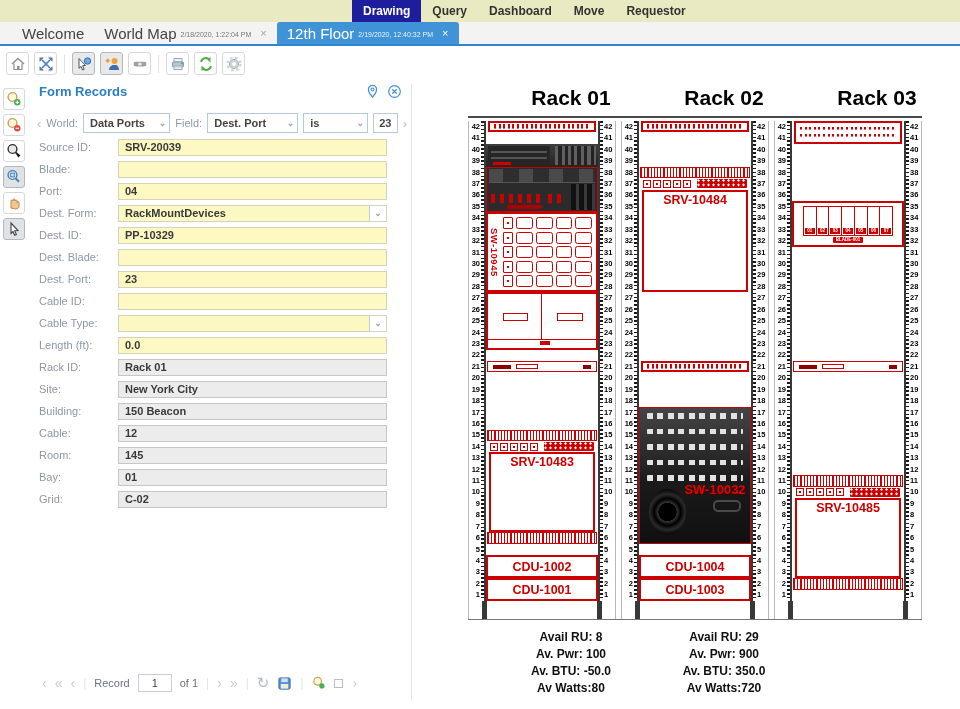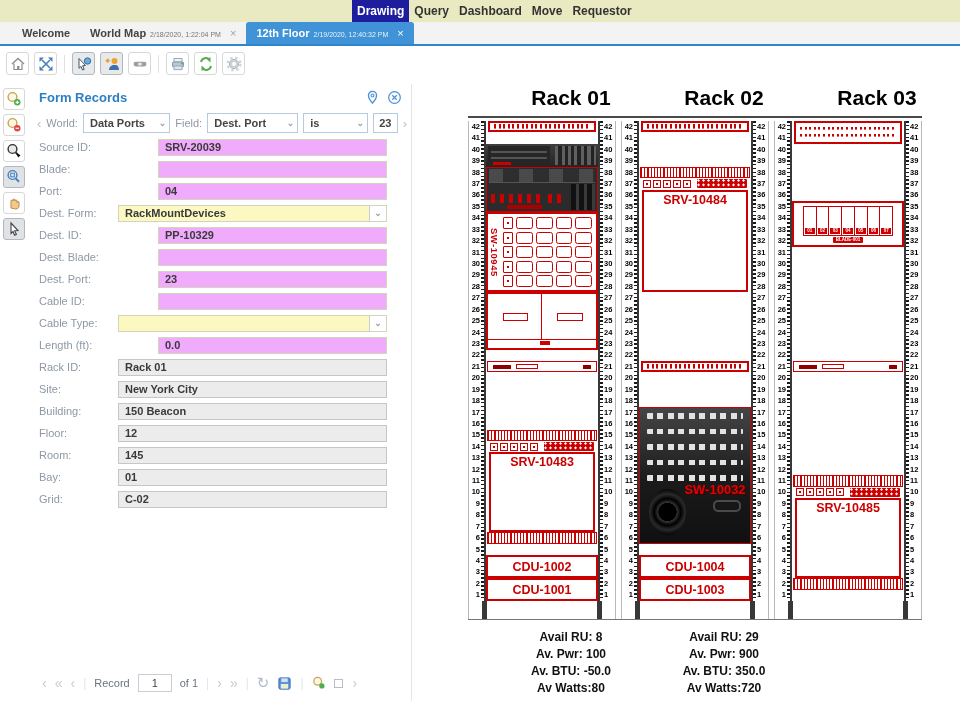--- a/index.html
+++ b/index.html
@@ -2,28 +2,28 @@
 <html><head>
 <meta charset="utf-8">
 <style>
   * { box-sizing: border-box; margin: 0; padding: 0; }
   html,body { width:960px; height:709px; overflow:hidden; background:#fff;
     font-family:"Liberation Sans", sans-serif; position:relative; }
 
   
   .topnav { position:absolute; top:0; left:0; right:0; height:22px; background:#eaeac2;
     display:flex; align-items:stretch; padding-left:352px; font-size:12px; }
-  .nav-item { display:flex; align-items:center; padding:0 5px; color:#333; font-weight:bold; cursor:default; }
+  .nav-item { display:flex; align-items:center; padding:0 11px; color:#333; font-weight:bold; cursor:default; }
   .nav-item.active { background:#1d1d9e; color:#fff; }
 
   
   .tabbar { position:absolute; top:22px; left:0; right:0; height:22px; background:#f3f3f3;
     display:flex; align-items:stretch; padding-left:12px; }
   .tab { display:flex; align-items:center; gap:4px; padding:0 10px; font-size:11px; color:#444; }
-  .tab .tab-label { font-weight:bold; font-size:11px; }
+  .tab .tab-label { font-weight:normal; font-size:15px; }
   .tab-time { font-size:7px; color:#777; margin-top:2px; }
   .tab-close { font-size:11px; color:#9aa3ad; margin-left:5px; }
   .tab.active { background:#3f93d6; border-radius:3px 3px 0 0; color:#fff; }
   .tab.active .tab-label { color:#fff; }
   .tab.active .tab-time { color:#eaf3fb; }
   .tab.active .tab-close { color:#fff; }
   .underline { position:absolute; top:44px; left:0; right:0; height:2px; background:#2f86cc; }
 
   
   .toolbar { position:absolute; left:6px; top:52px; display:flex; gap:5px; align-items:center; }
@@ -33,40 +33,40 @@
   .tsep { width:1px; height:18px; background:#e2e2e2; margin:0 2px; }
 
   .sidetools { position:absolute; left:3px; top:88px; width:24px; display:flex; flex-direction:column; gap:4px; }
   .tool { width:22px; height:22px; border:1px solid #d8d8d8; border-radius:3px; background:#fff;
     display:flex; align-items:center; justify-content:center; }
   .tool.pressed { background:#dfe3e6; border-color:#b4b8bc; }
 
   
   .panel { position:absolute; left:30px; top:84px; width:382px; height:617px; background:#fff;
     border-right:1px solid #e2e6ea; }
-  .phead { display:flex; align-items:center; height:26px; padding:0 9px; }
+  .phead { display:flex; align-items:flex-start; height:26px; padding:0 9px; }
   .ptitle { color:#2e7fc1; font-size:13px; font-weight:bold; white-space:nowrap; }
   .phead-icons { margin-left:auto; display:flex; gap:7px; align-items:center; }
 
   .filterrow { display:flex; align-items:center; gap:5px; padding:3px 4px 6px 7px; font-size:11px; }
   .chev { color:#b9c2cc; font-size:13px; }
   .flab2 { color:#8d98a5; }
   .dd { height:20px; border:1px solid #b5cade; background:#fff; display:flex; align-items:center;
     padding:0 3px 0 6px; font-weight:bold; color:#444; font-size:11px; }
   .dd .dchev { margin-left:auto; color:#9aa5ae; font-size:9px; padding-left:4px; }
   .dd.w1 { width:92px;text-align:right; } .dd.w2 { width:96px; } .dd.w3 { width:68px; }
   .matchval { width:26px; height:20px; border:1px solid #b5cade; display:flex; align-items:center;
     justify-content:center; font-weight:bold; font-size:11px; color:#444; background:#fff; }
 
   .fields { position:absolute; top:52px; left:0; right:0; }
   .frow { display:flex; align-items:center; height:22px; padding:0 24px 0 9px; }
   .flabel { width:79px; color:#8d98a5; font-size:11px; flex-shrink:0; }
   .finput { margin-left:auto; width:270px; height:17px; display:flex; align-items:center;
     font-size:11px; font-weight:bold; color:#3a3a3a; padding:0 0 0 6px; overflow:hidden; }
-  .finput.input  { background:#f0abfc; border:1px solid #d4d4bc;margin-left:40px; }
+  .finput.input  { background:#fef9c3; border:1px solid #d4d4bc; }
   .finput.select { background:#fbf8c2; border:1px solid #d4d4bc; }
   .finput.readonly { background:#ececec; border:1px solid #c6c6c6; }
   .fchev { margin-left:auto; width:17px; height:100%; background:#fff; border-left:1px solid #ccc;
     display:flex; align-items:center; justify-content:center; color:#98a2ac; font-size:9px; }
 
   .recnav { position:absolute; left:0; right:0; bottom:9px; display:flex; align-items:center;
     gap:8px; padding:0 12px; color:#c2cbd5; font-size:14px; }
   .rn-g { color:#c2cbd5; } .rn-sep { color:#e2e7ec; font-size:12px; }
   .rn-lab { color:#6a7480; font-size:11px; }
   .rn-input { width:34px; height:18px; border:1px solid #c9ced4; display:flex; align-items:center;
@@ -414,21 +414,21 @@
           <span class="fval">New York City</span>
         </div>
       </div>
       <div class="frow">
         <span class="flabel">Building:</span>
         <div class="finput readonly">
           <span class="fval">150 Beacon</span>
         </div>
       </div>
       <div class="frow">
-        <span class="flabel">Floor:</span>
+        <span class="flabel">Cable:</span>
         <div class="finput readonly">
           <span class="fval">12</span>
         </div>
       </div>
       <div class="frow">
         <span class="flabel">Room:</span>
         <div class="finput readonly">
           <span class="fval">145</span>
         </div>
       </div>

